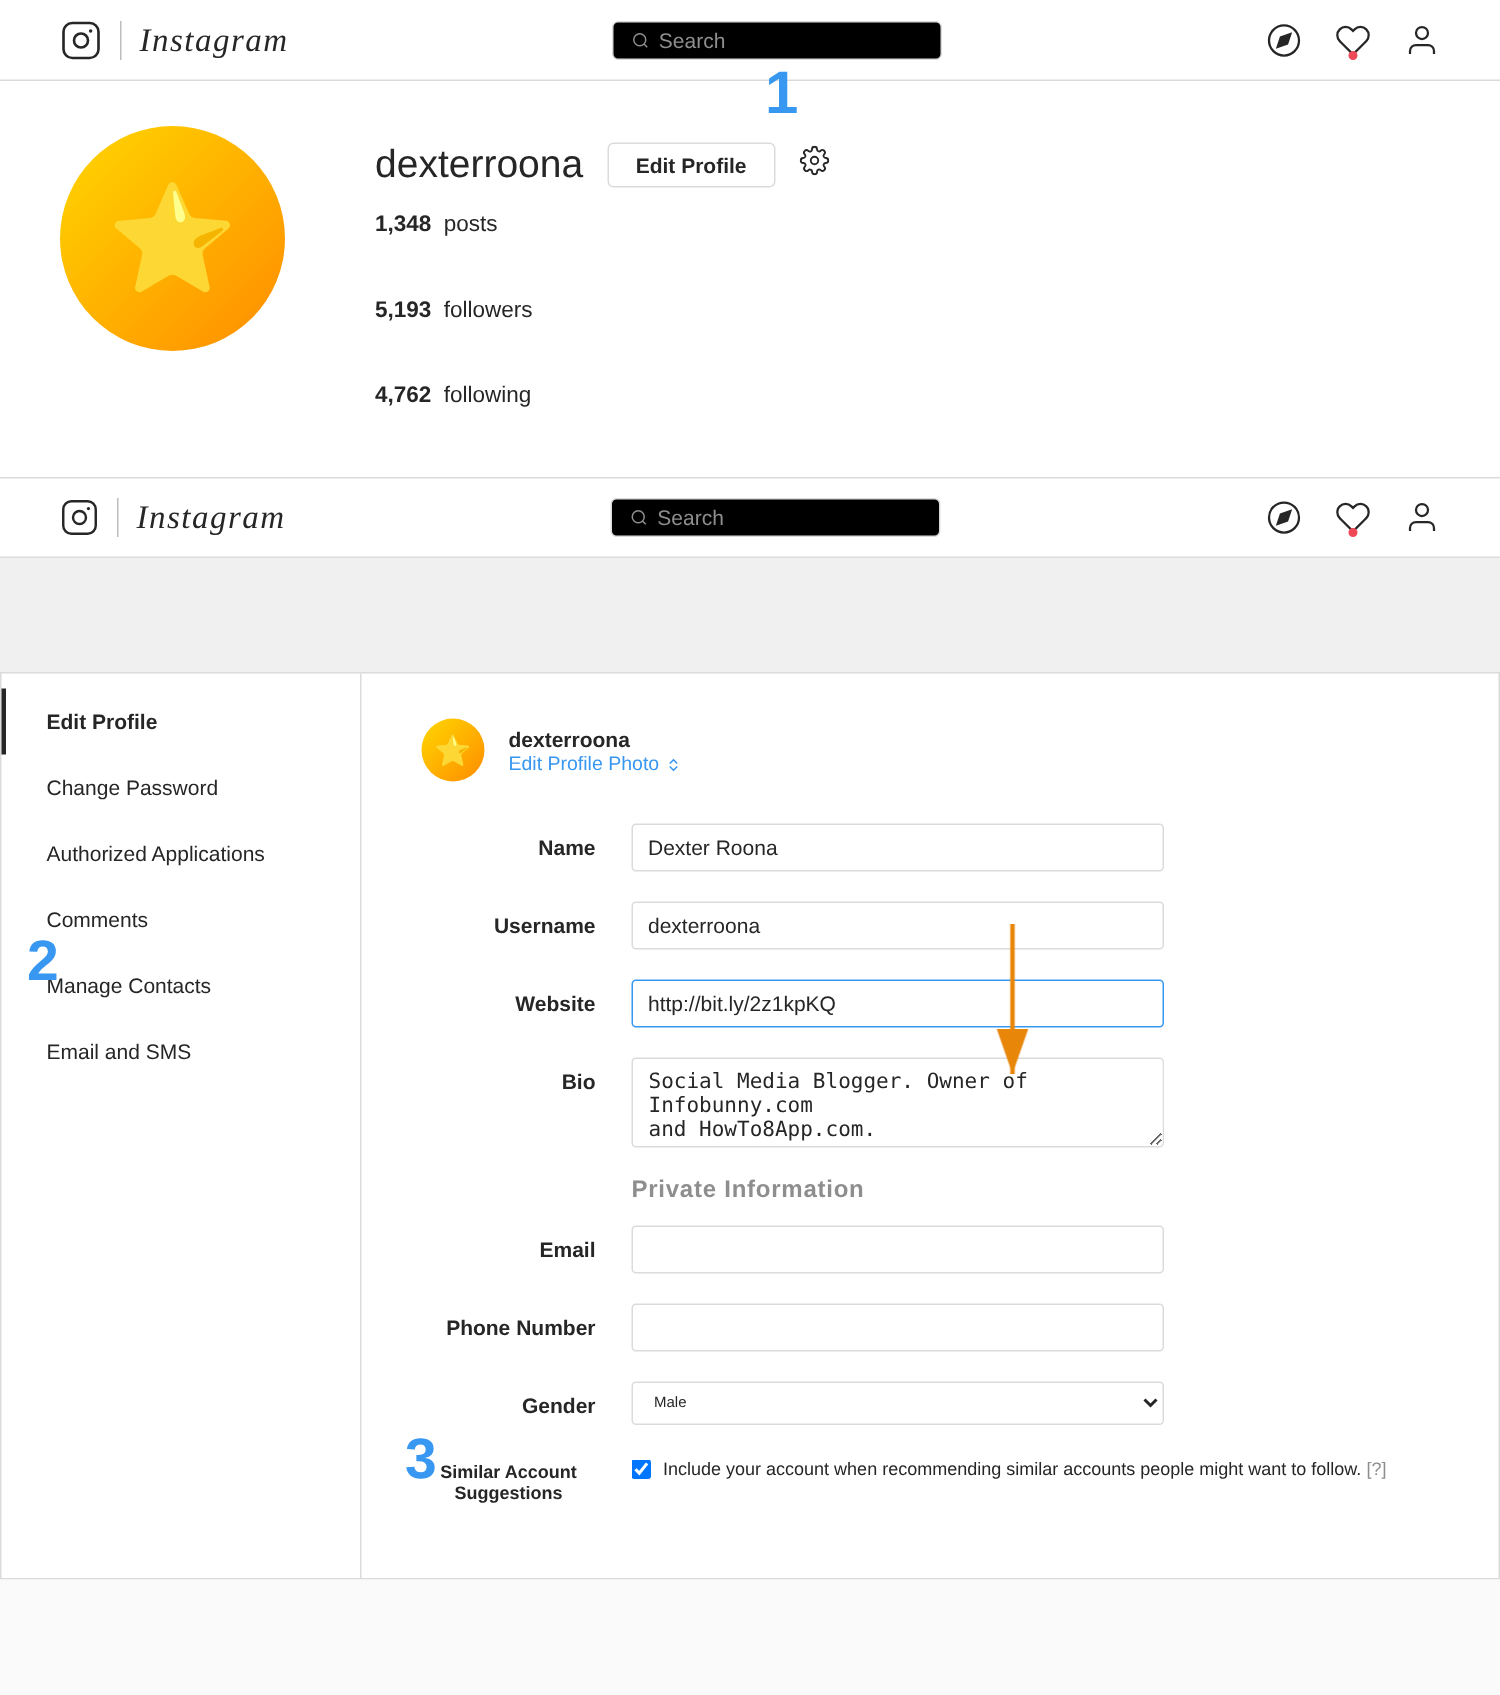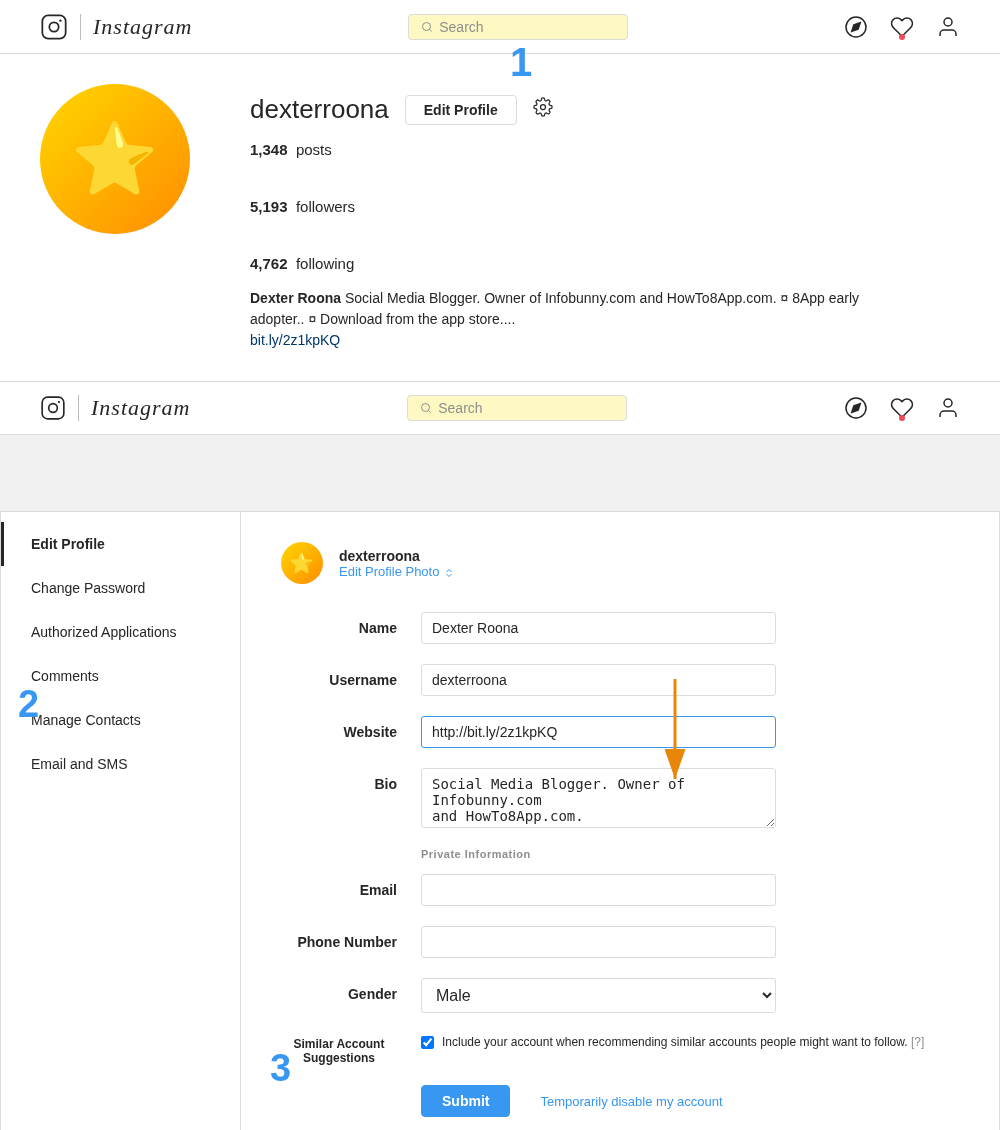--- a/index.html
+++ b/index.html
@@ -32,21 +32,21 @@
     }
     .navbar-wordmark {
       font-size: 22px;
       font-family: 'Billabong', cursive, Georgia, serif;
       font-style: italic;
       letter-spacing: 1px;
     }
     .navbar-search {
       border: 1px solid #dbdbdb;
       border-radius: 4px;
-      background: #fef9c3;
+      background: #000000;
       display: flex;
       align-items: center;
       gap: 6px;
       padding: 4px 12px;
       width: 220px;
       color: #8e8e8e;
       font-size: 14px;
     }
     .navbar-actions {
       display: flex;
@@ -254,31 +254,31 @@
       font-size: 14px;
       color: #262626;
       background: #fff;
       max-width: 355px;
       height: 60px;
       resize: vertical;
     }
     .private-info-label {
       margin-left: 140px;
       margin-bottom: 14px;
-      font-size: 11px;
+      font-size: 16px;
       color: #8e8e8e;
       font-weight: 600;
       letter-spacing: 0.5px;
     }
     .form-select {
       flex: 1;
       border: 1px solid #dbdbdb;
       border-radius: 3px;
       padding: 7px 10px;
-      font-size: 16px;
+      font-size: 10px;
       color: #262626;
       background: #fff;
       max-width: 355px;
       appearance: auto;
     }
     .suggestions-row {
       display: flex;
       align-items: flex-start;
       margin-bottom: 20px;
     }
@@ -430,24 +430,20 @@
         </span>
         <span class="stat-item">
           <span class="stat-count">5,193</span>
           &nbsp;<span>followers</span>
         </span>
         <span class="stat-item">
           <span class="stat-count">4,762</span>
           &nbsp;<span>following</span>
         </span>
       </div>
-      <div class="profile-bio">
-        <strong>Dexter Roona</strong><span> Social Media Blogger. Owner of Infobunny.com and HowTo8App.com. ¤ 8App early adopter.. ¤ Download from the app store....</span><br>
-        <a href="#">bit.ly/2z1kpKQ</a>
-      </div>
     </div>
   </div>
 
   <div style="position:relative; background:#f0f0f0; height: 130px;">
 
     <div class="arrow-container">
       <svg width="60" height="120" viewBox="0 0 60 120">
         <defs>
           <marker id="arrowhead" markerWidth="10" markerHeight="7" refX="10" refY="3.5" orient="auto">
             <polygon points="0 0, 10 3.5, 0 7" fill="#e8860a" stroke="none"></polygon>
@@ -577,21 +573,17 @@
           <div class="suggestions-label">Similar Account Suggestions</div>
           <div class="suggestions-content">
             <input type="checkbox" checked="" style="margin-top: 3px; flex-shrink: 0;">
             <div class="suggestions-text">
               <span>Include your account when recommending similar accounts people might want to follow.</span>
               <span class="suggestions-help">[?]</span>
             </div>
           </div>
         </div>
 
-        <div class="submit-row">
-          <button class="submit-btn">Submit</button>
-          <a href="#" class="disable-link">Temporarily disable my account</a>
-        </div>
       </div>
     </div>
   </div>
 
 </div>
 
 </body></html>

